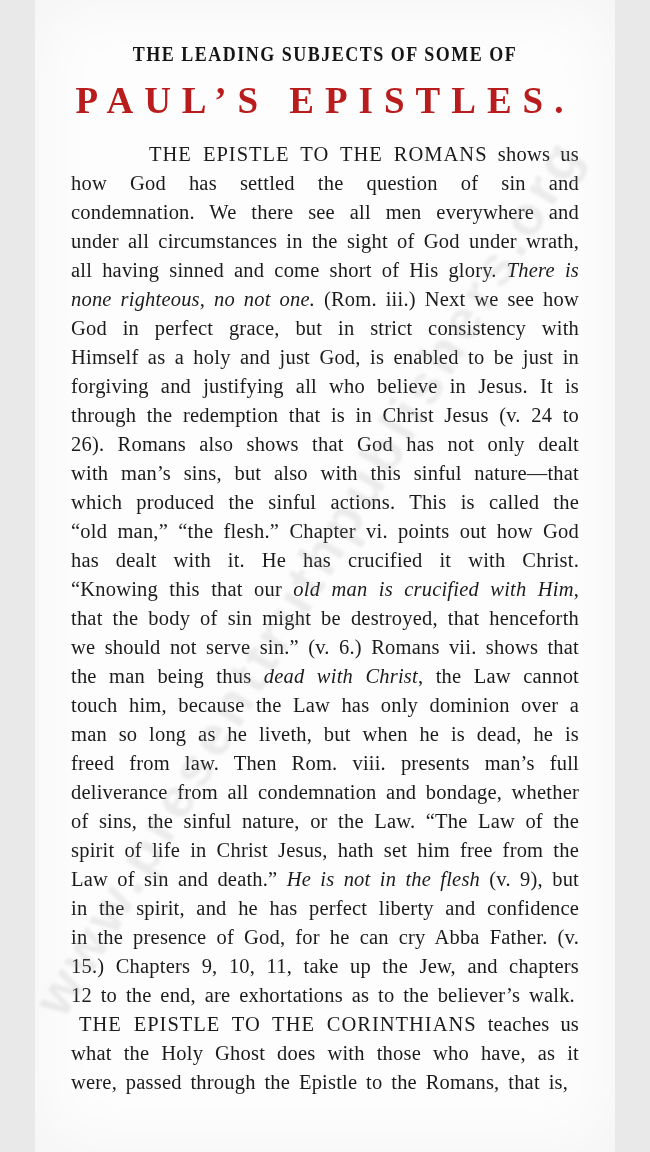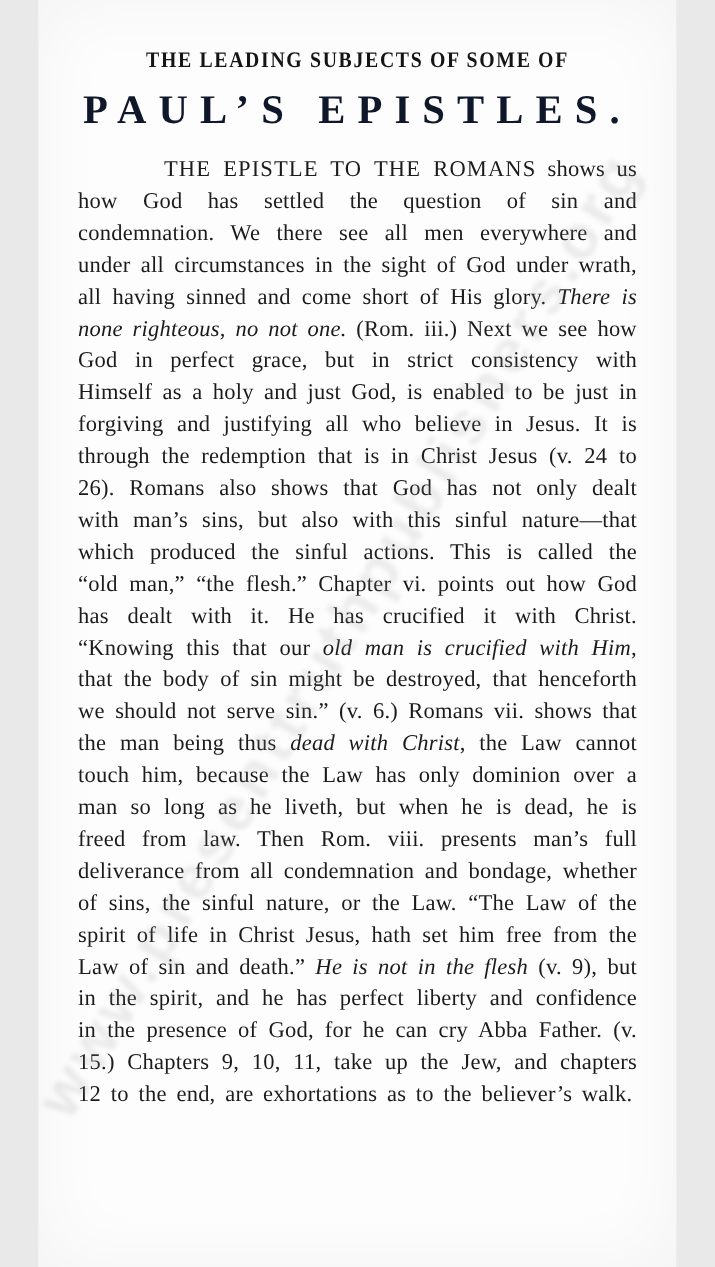--- a/index.html
+++ b/index.html
@@ -42,21 +42,21 @@
     letter-spacing: 1.5px;
     transform: scaleY(1.12);
     color: #151515;
   }
   .page-title {
     margin-top: 14px;
     text-align: center;
     font-weight: bold;
     font-size: 37px;
     letter-spacing: 11px;
-    color: #0f172a;
+    color: #b91c1c;
     white-space: nowrap;
   }
   .content {
     margin: 18px 36px 0 36px;
     text-align: justify;
     font-size: 20.5px;
     line-height: 29px;
     word-spacing: 3.5px;
     letter-spacing: 0.2px;
   }
@@ -74,15 +74,16 @@
 <div class="page">
 
   <div class="watermark">www.presenttruthpublishers.org</div>
 
   <div class="header-line">THE LEADING SUBJECTS OF SOME OF</div>
 
   <div class="page-title">PAUL’S EPISTLES.</div>
 
   <div class="content">
     <p class="indent-large"><span class="opener">THE EPISTLE TO THE ROMANS</span><span> shows us how God has settled the question of sin and condemnation.  We there see all men everywhere and under all circumstances in the sight of God under wrath, all having sinned and come short of His glory.  </span><span class="i">There is none righteous, no not one.</span><span> (Rom. iii.)  Next we see how God in perfect grace, but in strict consistency with Himself as a holy and just God, is enabled to be just in forgiving and justifying all who believe in Jesus.  It is through the redemption that is in Christ Jesus (v. 24 to 26).  Romans also shows that God has not only dealt with man’s sins, but also with this sinful nature—that which produced the sinful actions. This is called the “old man,” “the flesh.”  Chapter vi. points out how God has dealt with it.  He has crucified it with Christ.  “Knowing this that our </span><span class="i">old man is crucified with Him</span><span>, that the body of sin might be destroyed, that henceforth we should not serve sin.”  (v. 6.)  Romans vii. shows that the man being thus </span><span class="i">dead with Christ</span><span>, the Law cannot touch him, because the Law has only dominion over a man so long as he liveth, but when he is dead, he is freed from law.  Then Rom. viii. presents man’s full deliverance from all condemnation and bondage, whether of sins, the sinful nature, or the Law.  “The Law of the spirit of life in Christ Jesus, hath set him free from the Law of sin and death.”  </span><span class="i">He is not in the flesh</span><span> (v. 9), but in the spirit, and he has perfect liberty and confidence in the presence of God, for he can cry Abba Father. (v. 15.)  Chapters 9, 10, 11, take up the Jew, and chapters 12 to the end, are exhortations as to the believer’s walk.</span></p>
+    <p class="indent-small"><span class="opener">THE EPISTLE TO THE CORINTHIANS</span><span> teaches us what the Holy Ghost does with those who have, as it were, passed through the Epistle to the Romans, that is,</span></p>
   </div>
 
 </div>
 
 </body></html>

